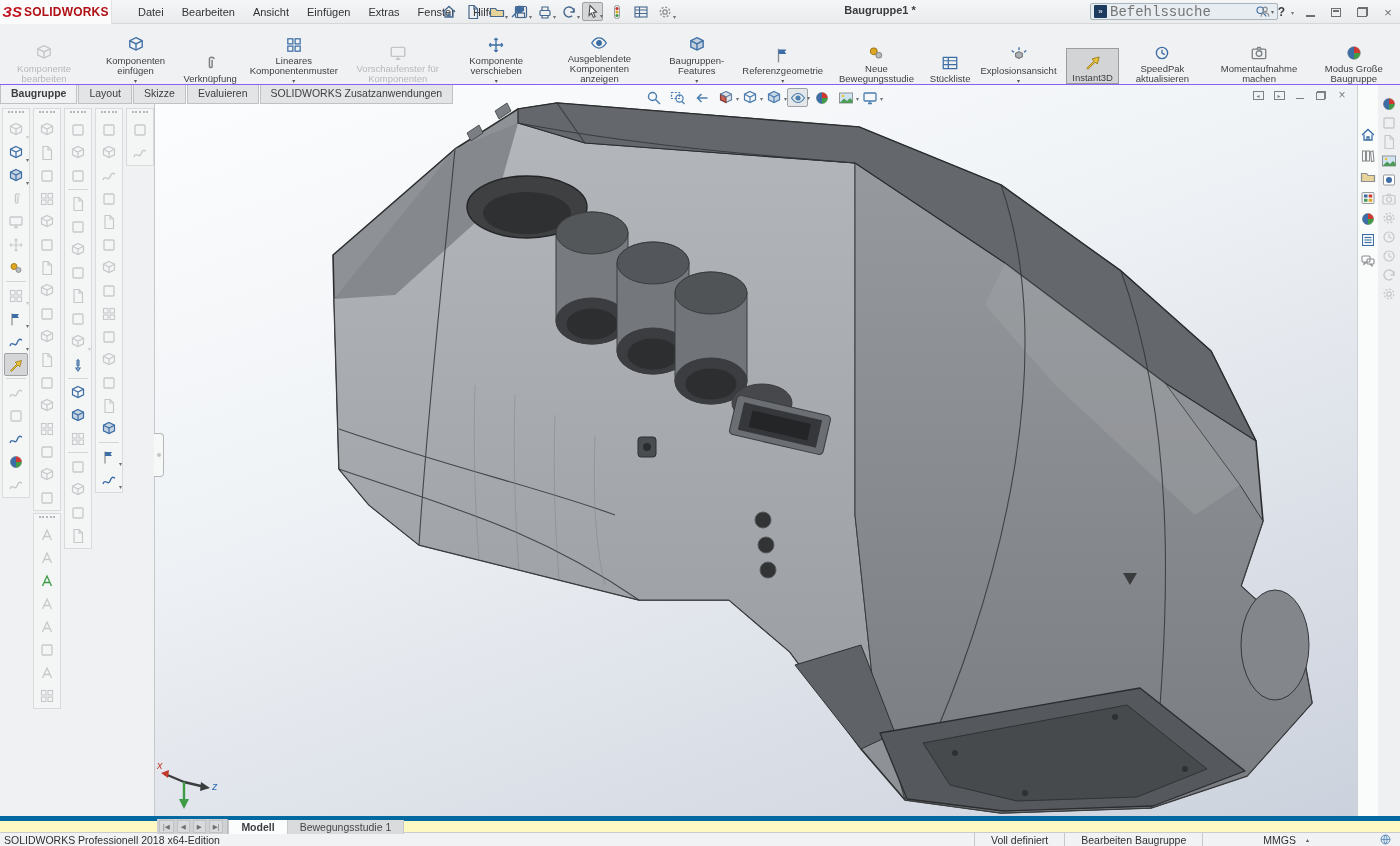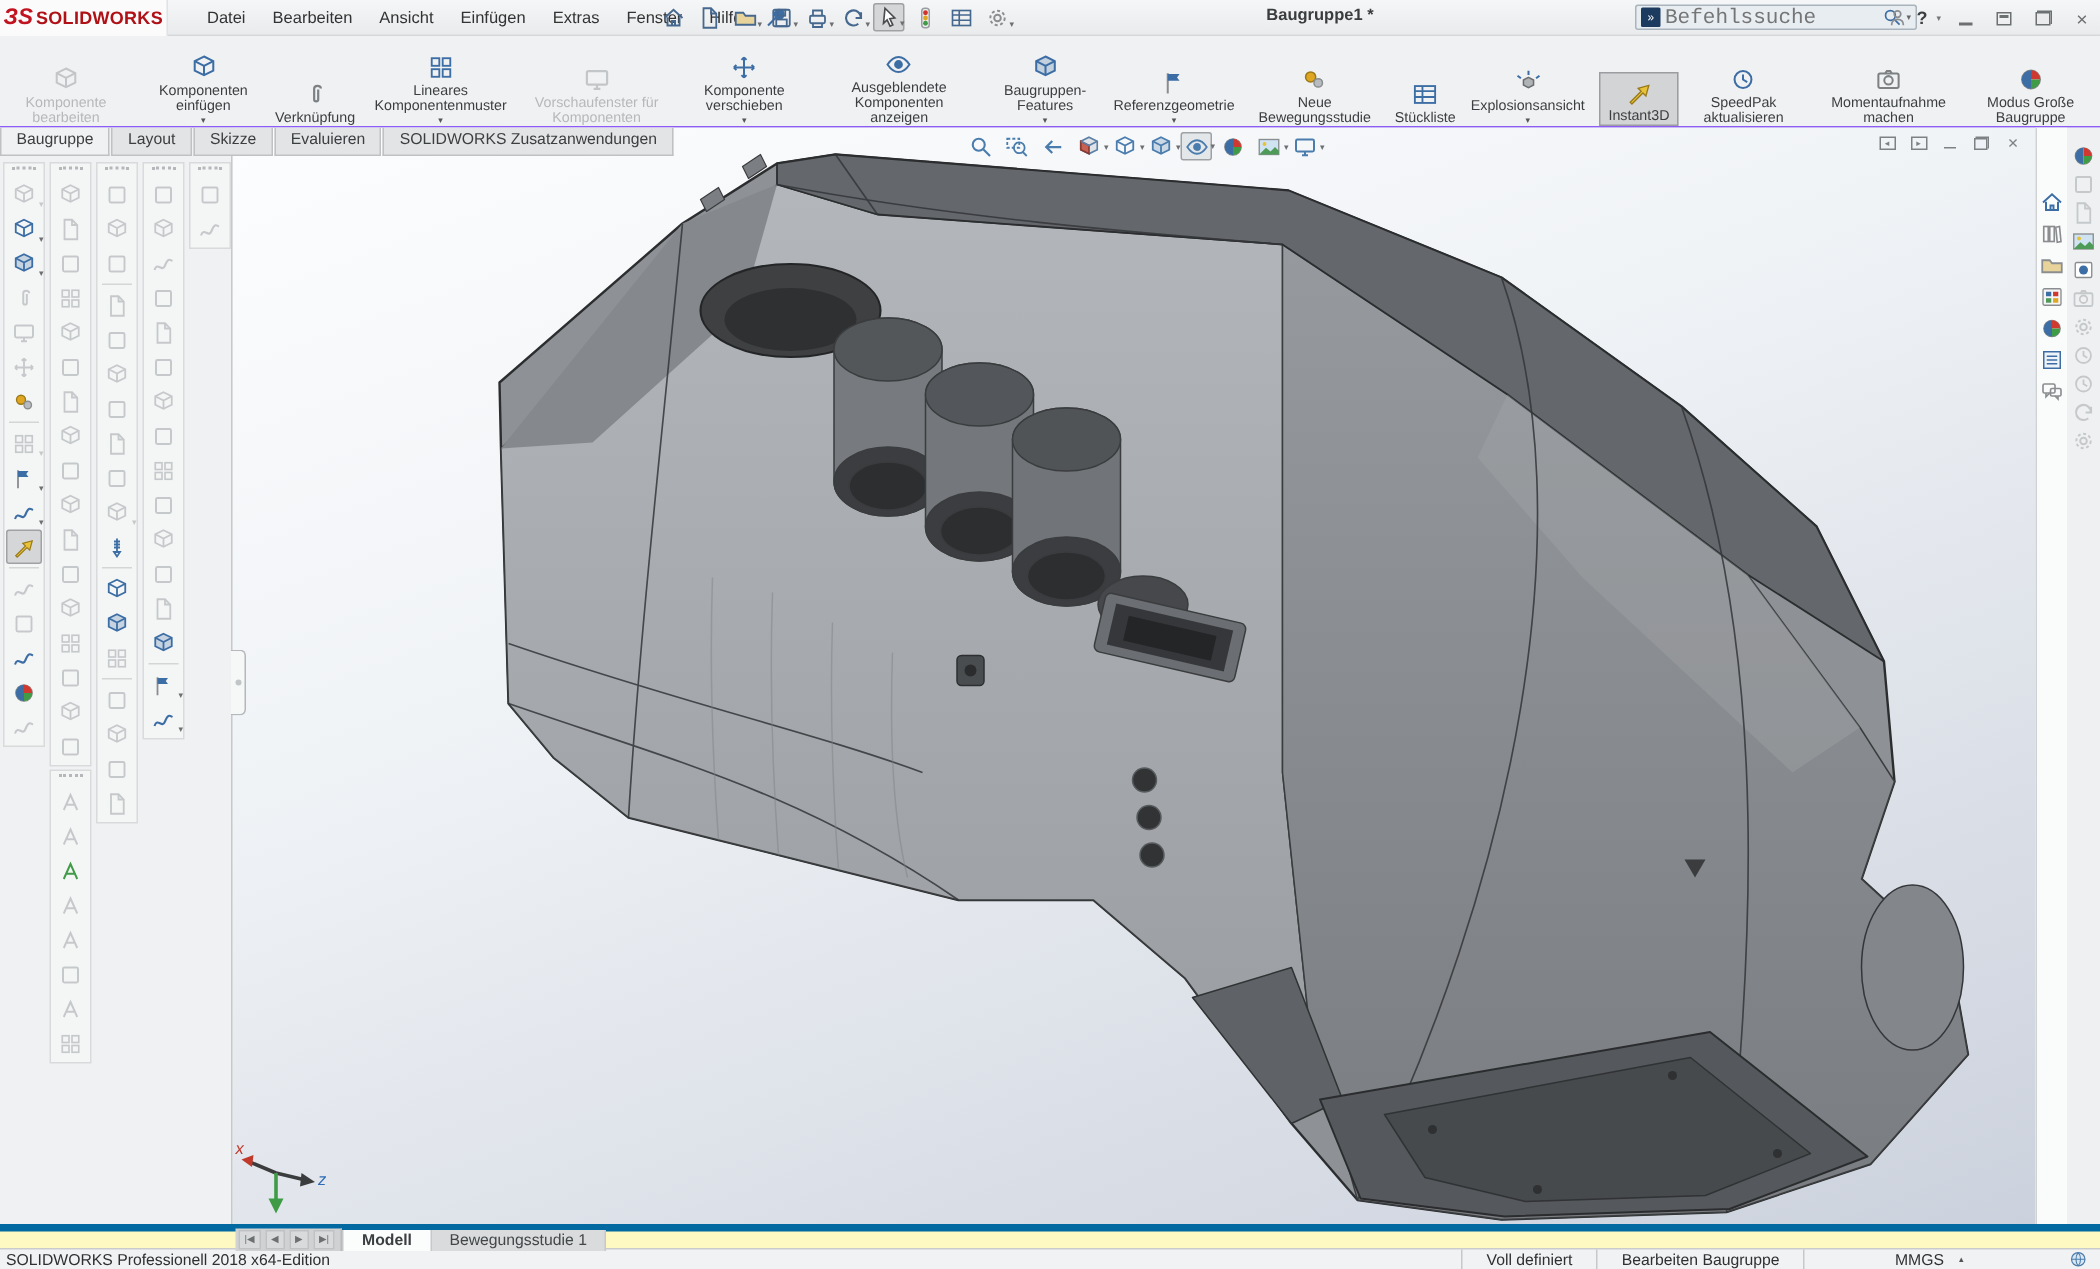--- a/index.html
+++ b/index.html
@@ -42,21 +42,21 @@
 .rlabel{font-size:9.5px;line-height:10px;text-align:center;color:#3c3f41;margin-top:2px}
 .rcaret{font-size:6px;color:#555;margin-top:1px}
 .rbtn.disabled .rlabel{color:#b6b9bb}
 .rbtn.pressed{background:#d3d4d5;border:1px solid #9b9da0;justify-content:center}
 .rsep{width:1px;background:#d6d8d9;margin:3px 2px}
 .ric.c{color:#3c6ea5}.ric.d{color:#c3c6c8}.ric.n{color:#7d8184}
 
 
 .tabsrow{position:absolute;left:0;top:0;height:19px;display:flex;z-index:30}
 .tab{padding:2px 10px 3px;font-size:10.5px;background:#e2e4e5;border:1px solid #bfc1c3;border-top:none;margin-right:1px;color:#3c3f41;cursor:default;white-space:nowrap}
-.tab.active{background:#f0f1f2;font-weight:normal;border-top:none}
+.tab.active{background:#f0f1f2;font-weight:bold;border-top:none}
 
 
 .main{position:relative;flex:1 1 auto;overflow:hidden}
 .leftpanel{position:absolute;left:0;top:0;bottom:0;width:155px;background:#f0f1f2;border-right:1px solid #c6c8ca;z-index:5}
 .strip{position:absolute;background:#f4f5f5;border:1px solid #d8dadb;display:flex;flex-direction:column;align-items:center;padding:1px;width:28px}
 .tgrip{width:16px;height:5px;border-top:2px dotted #b5b8ba;margin:1px 0 2px}
 .tsep{width:20px;height:1px;background:#d3d5d6;margin:2px 0}
 .ticon{width:24px;height:23px;display:flex;align-items:center;justify-content:center;position:relative;cursor:default;border-radius:2px}
 .ticon .g{width:16px;height:16px}
 .tcaret{position:absolute;right:-1px;bottom:1px;font-size:6px;color:#6d7072}

